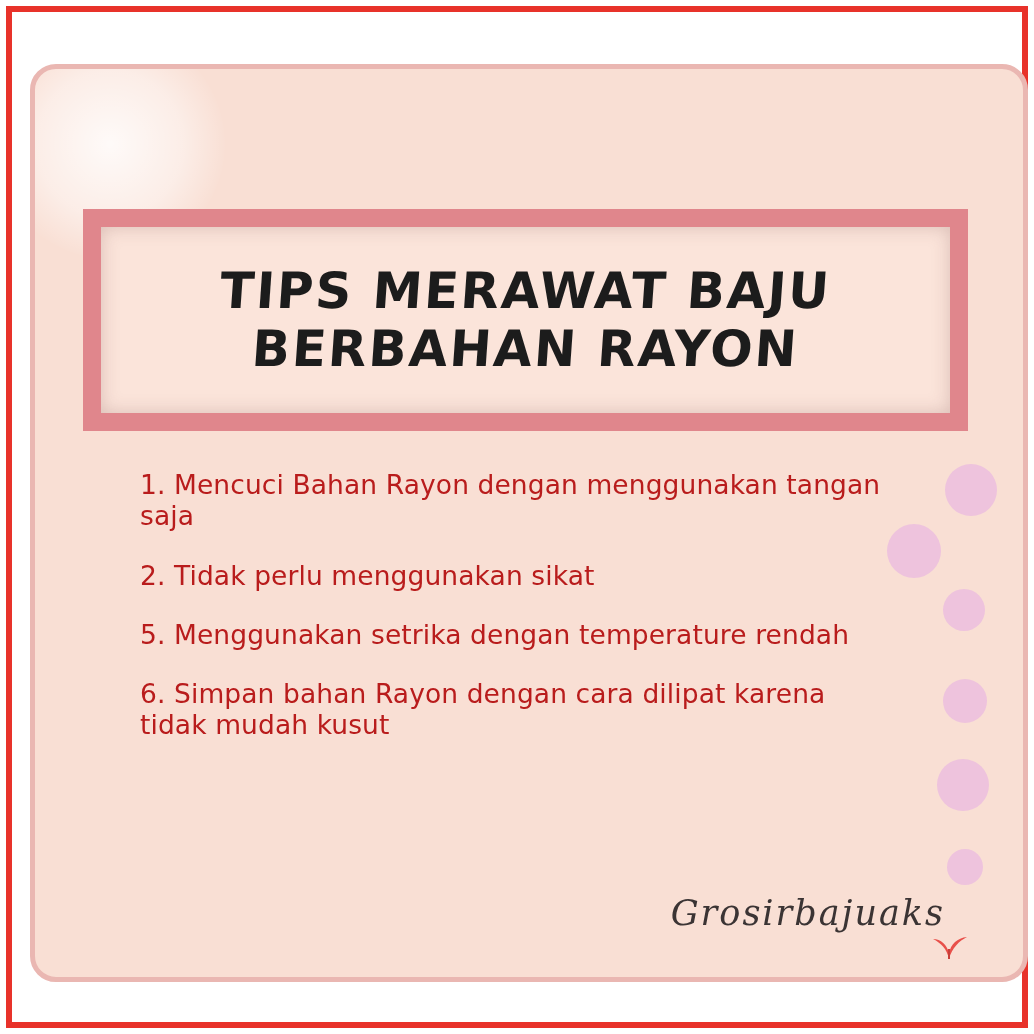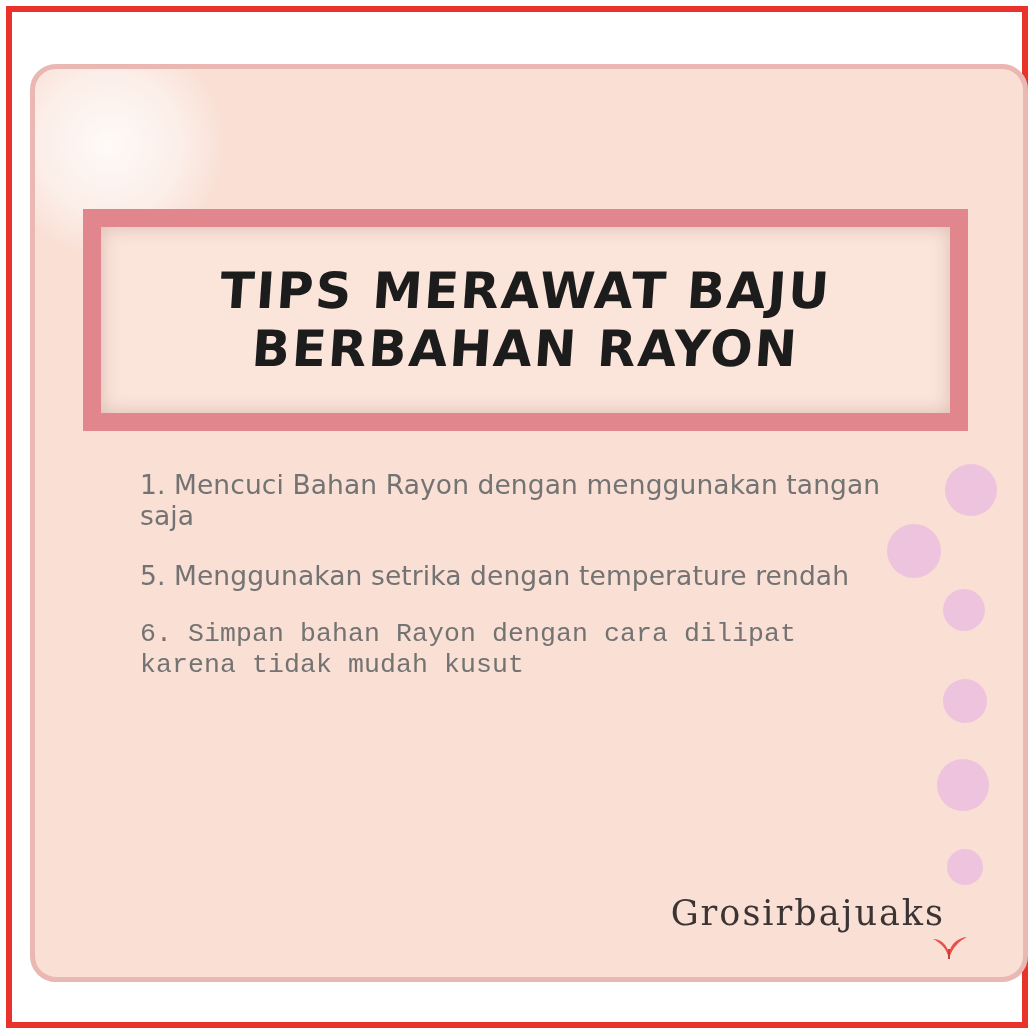--- a/index.html
+++ b/index.html
@@ -93,36 +93,37 @@
   }
 
   
   .tips {
     position: absolute;
     left: 105px;
     top: 400px;
     width: 760px;
   }
   .tip {
-    color: #737373;
+    color: #b91c1c;
     font-family: "DejaVu Sans", sans-serif;
     font-size: 26.5px;
     line-height: 1.18;
     margin-bottom: 28px;
     font-weight: 500;
     letter-spacing: 0.1px;
   }
-  .tip:last-child { margin-bottom: 12px; font-family: Liberation Mono, monospace; }
+  .tip:last-child { margin-bottom: 12px; }
 
   
   .signature {
     position: absolute;
     right: 78px;
     bottom: 44px;
     font-family: "DejaVu Serif", serif;
+    font-style: italic;
     font-size: 35px;
     color: #3b3434;
     letter-spacing: 2px;
     white-space: nowrap;
   }
 
   
   .sprout {
     position: absolute;
     right: 52px;
@@ -158,20 +159,21 @@
 
       <div class="title-box">
         <div class="title-inner">
           <div class="title-line">TIPS MERAWAT BAJU</div>
           <div class="title-line">BERBAHAN RAYON</div>
         </div>
       </div>
 
       <div class="tips">
         <div class="tip">1. Mencuci Bahan Rayon dengan menggunakan tangan saja</div>
+        <div class="tip">2. Tidak perlu menggunakan sikat</div>
         <div class="tip">5. Menggunakan setrika  dengan temperature rendah</div>
         <div class="tip">6. Simpan bahan Rayon dengan cara dilipat karena tidak mudah kusut</div>
       </div>
 
       <div class="dots">
         <div class="dot" style="left:60px; top:0px;  width:52px; height:52px;"></div>
         <div class="dot" style="left:2px;  top:60px; width:54px; height:54px;"></div>
         <div class="dot" style="left:58px; top:125px;width:42px; height:42px;"></div>
         <div class="dot" style="left:58px; top:215px;width:44px; height:44px;"></div>
         <div class="dot" style="left:52px; top:295px;width:52px; height:52px;"></div>

